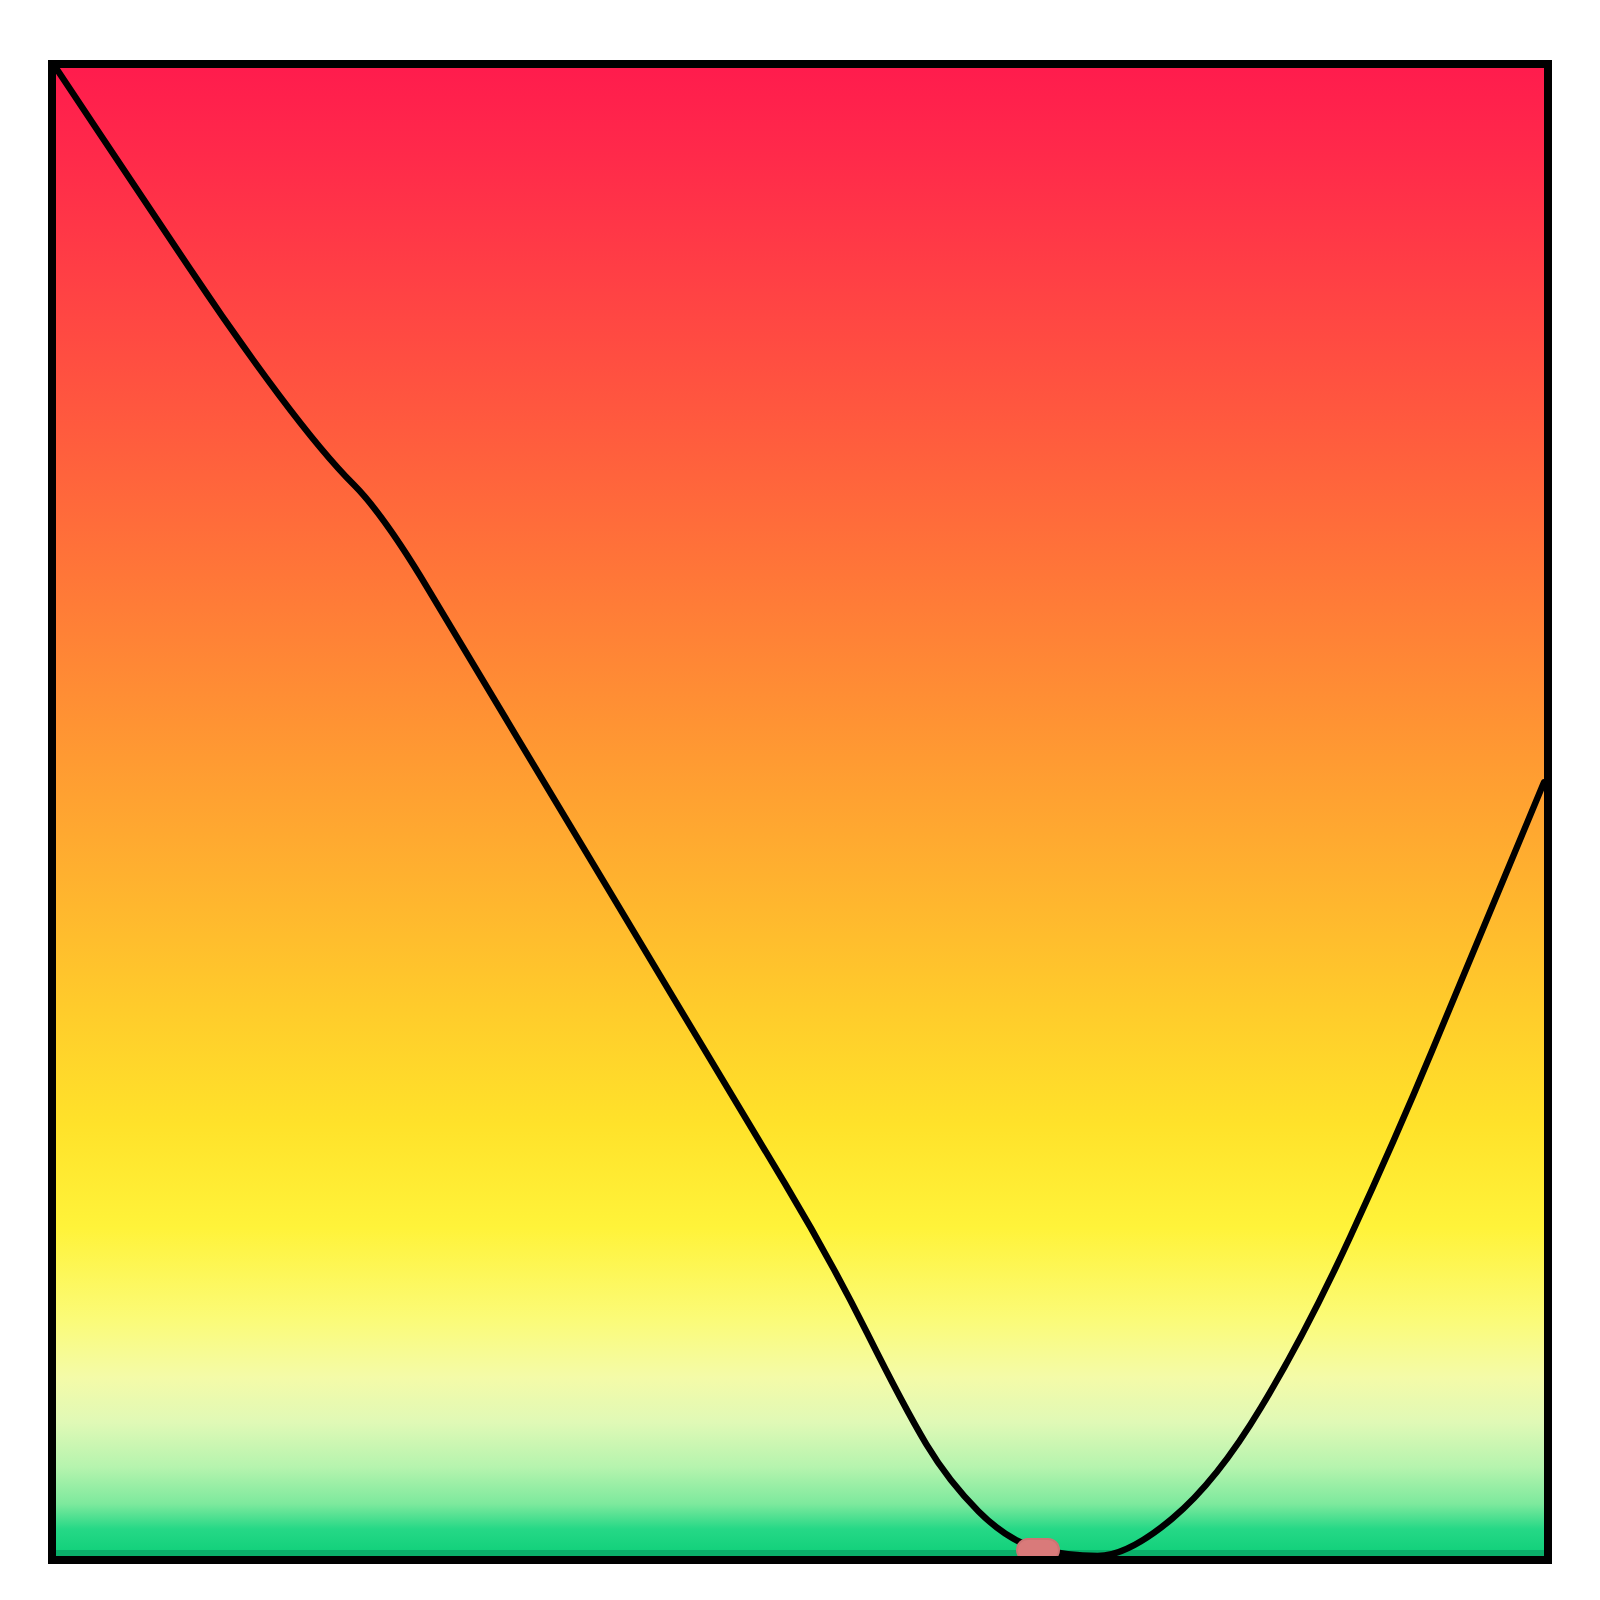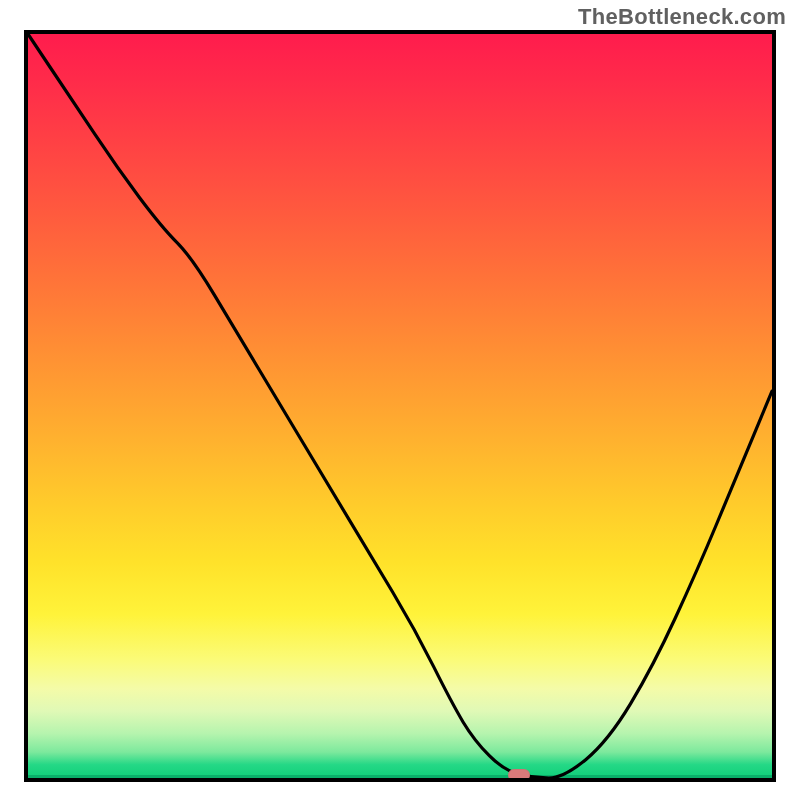--- a/index.html
+++ b/index.html
@@ -85,21 +85,20 @@
     border-radius: 6px;
     background: #d97a7a;
     box-shadow: 0 0 0 1px rgba(0,0,0,0.05) inset;
   }
 </style>
 </head>
 <body>
 
 <div class="wrap">
 
-  <div class="branding">TheBottleneck.com</div>
 
   <div class="plot-frame">
 
     <div class="gradient"></div>
 
     <svg class="curve" viewBox="0 0 744 744" preserveAspectRatio="none">
       <path fill="none" stroke="#000" stroke-width="3.2" stroke-linecap="round" d="M 0.0 0.0 Q 0.0 0.0 22.3 33.5 Q 44.6 67.0 67.0 100.4 Q 89.3 133.9 111.6 163.7 Q 133.9 193.4 148.8 208.3 Q 163.7 223.2 186.0 260.4 Q 208.3 297.6 230.6 334.8 Q 253.0 372.0 275.3 409.2 Q 297.6 446.4 319.9 483.6 Q 342.2 520.8 364.6 558.0 Q 386.9 595.2 405.5 632.4 Q 424.1 669.6 435.2 688.2 Q 446.4 706.8 461.3 721.7 Q 476.2 736.6 491.0 740.3 Q 505.9 744.0 520.8 744.0 Q 535.7 744.0 558.0 725.4 Q 580.3 706.8 602.6 669.6 Q 625.0 632.4 647.3 584.0 Q 669.6 535.7 688.2 491.0 Q 706.8 446.4 725.4 401.8 T 744.0 357.1"></path>
     </svg>
 
     <div class="marker" style="left: 480.04px; top: 735px; background: rgb(217, 122, 122);"></div>

